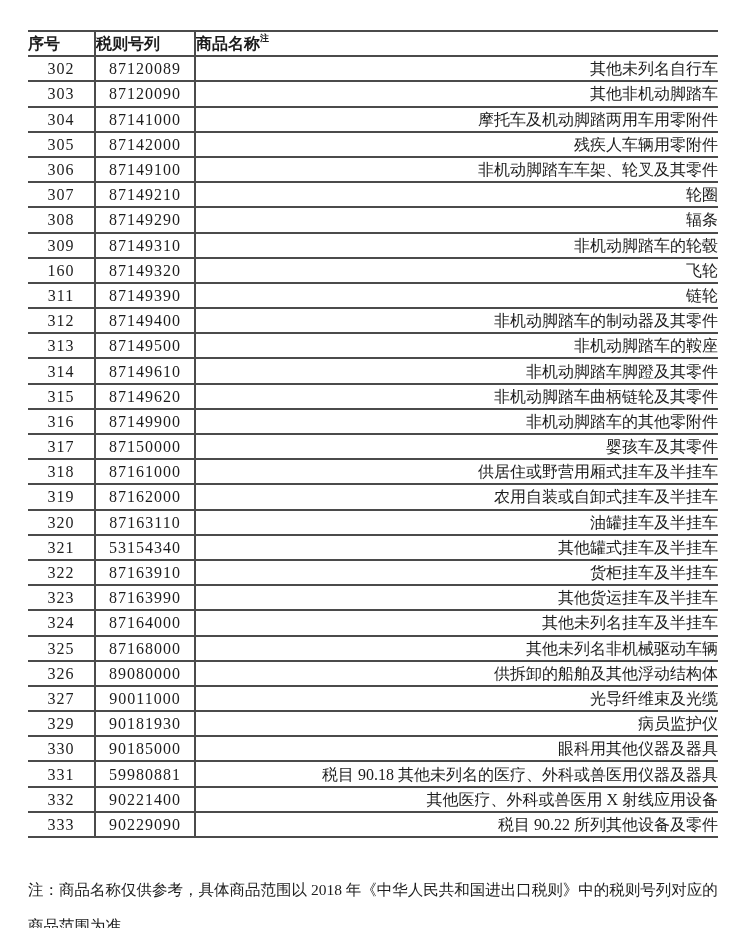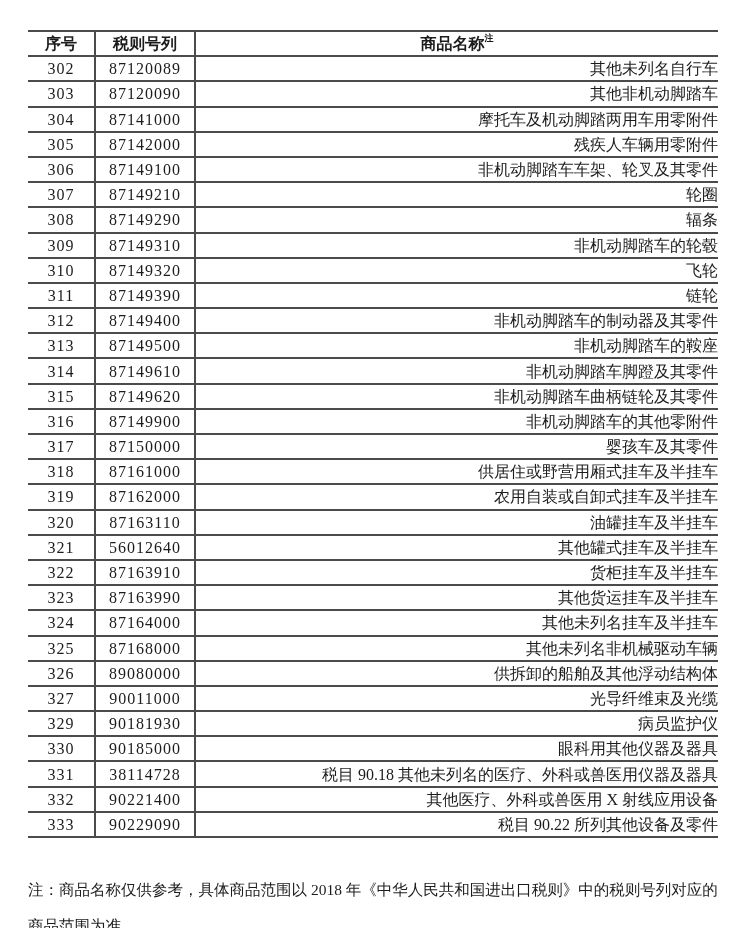--- a/index.html
+++ b/index.html
@@ -35,21 +35,21 @@
     padding: 0;
     height: 23.2px;
     font-size: 16px;
     line-height: 23px;
     vertical-align: middle;
     white-space: nowrap;
     overflow: hidden;
   }
   table.tariff thead th {
     font-weight: bold;
-    text-align: center;
+    text-align: left;
     border-top: none;
   }
   td.seq, td.code {
     text-align: center;
     font-family: "Liberation Serif", "DejaVu Serif", serif;
     letter-spacing: 1px;
   }
   th.seq, th.code, td.seq, td.code {
     border-right: 2px solid #4b4b4b;
   }
@@ -136,21 +136,21 @@
     <td class="name">辐条</td>
   </tr>
 
   <tr>
     <td class="seq">309</td>
     <td class="code">87149310</td>
     <td class="name">非机动脚踏车的轮毂</td>
   </tr>
 
   <tr>
-    <td class="seq">310</td>
+    <td class="seq">160</td>
     <td class="code">87149320</td>
     <td class="name">飞轮</td>
   </tr>
 
   <tr>
     <td class="seq">311</td>
     <td class="code">87149390</td>
     <td class="name">链轮</td>
   </tr>
 
@@ -203,21 +203,21 @@
   </tr>
 
   <tr>
     <td class="seq">320</td>
     <td class="code">87163110</td>
     <td class="name">油罐挂车及半挂车</td>
   </tr>
 
   <tr>
     <td class="seq">321</td>
-    <td class="code">56012640</td>
+    <td class="code">53154340</td>
     <td class="name">其他罐式挂车及半挂车</td>
   </tr>
 
   <tr>
     <td class="seq">322</td>
     <td class="code">87163910</td>
     <td class="name">货柜挂车及半挂车</td>
   </tr>
 
   <tr>
@@ -258,21 +258,21 @@
   </tr>
 
   <tr>
     <td class="seq">330</td>
     <td class="code">90185000</td>
     <td class="name">眼科用其他仪器及器具</td>
   </tr>
 
   <tr>
     <td class="seq">331</td>
-    <td class="code">38114728</td>
+    <td class="code">59980881</td>
     <td class="name">税目 90.18 其他未列名的医疗、外科或兽医用仪器及器具</td>
   </tr>
 
   <tr>
     <td class="seq">332</td>
     <td class="code">90221400</td>
     <td class="name">其他医疗、外科或兽医用 X 射线应用设备</td>
   </tr>
 
   <tr>

